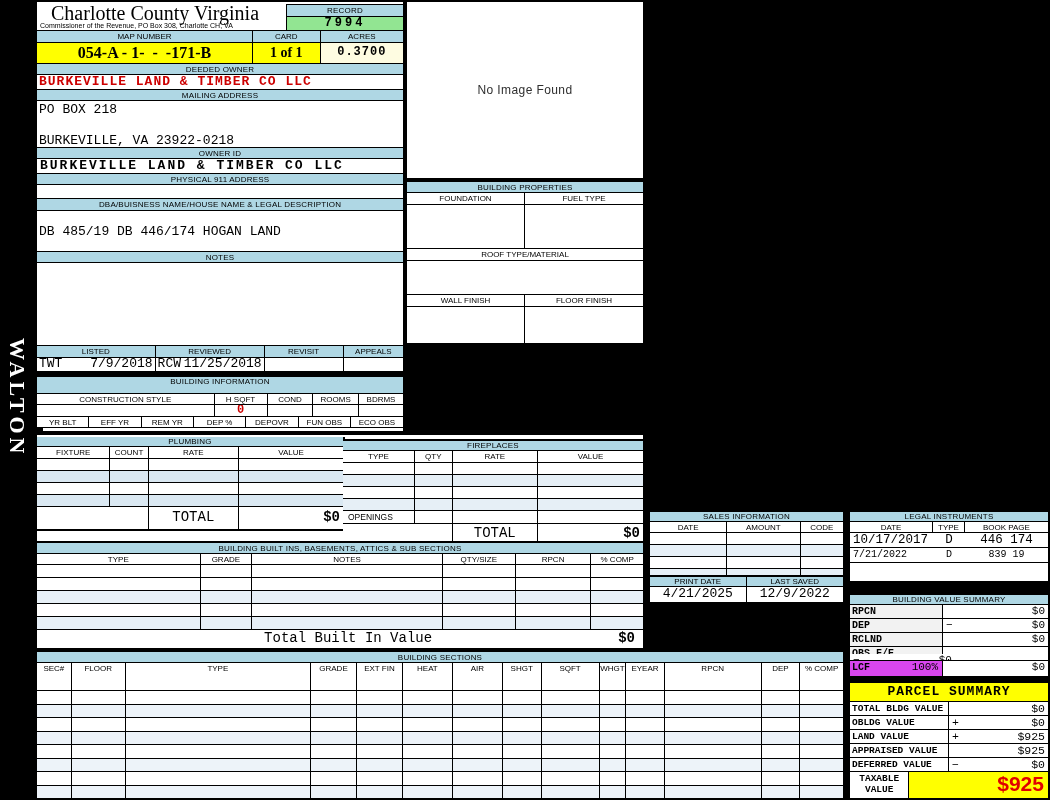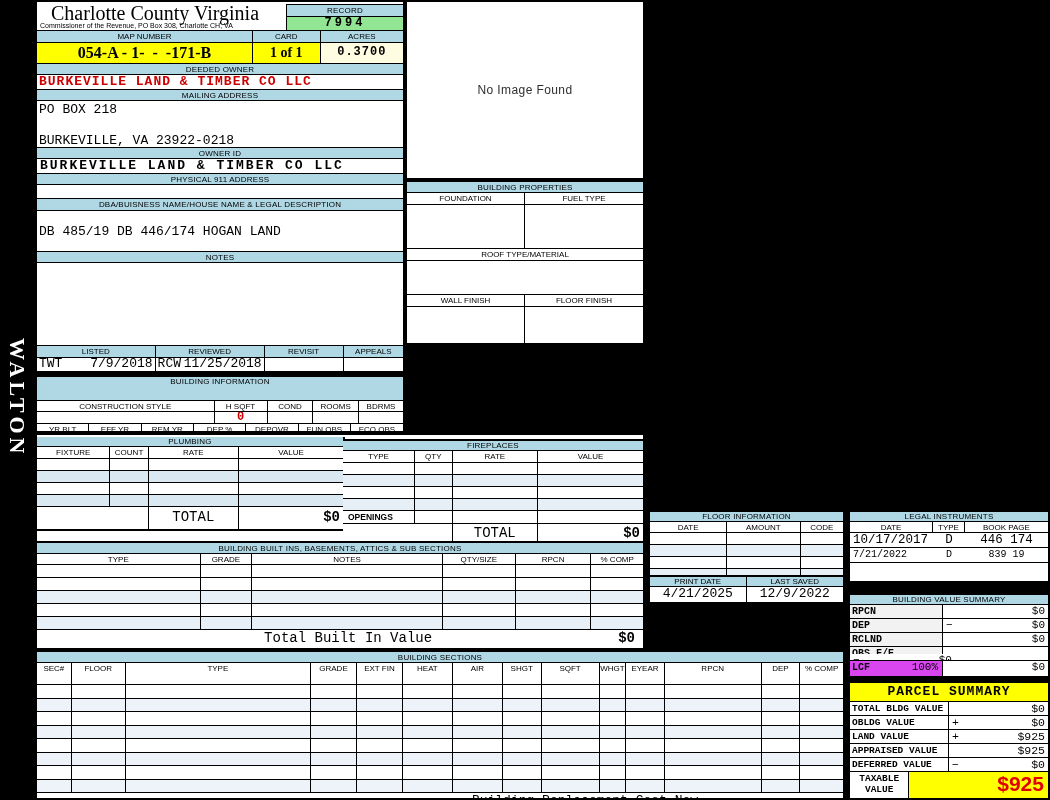--- a/index.html
+++ b/index.html
@@ -108,21 +108,21 @@
       <div class="tcell colhead" style="width:50%;line-height:12px;">WALL FINISH</div>
       <div class="tcell colhead" style="width:50%;line-height:12px;">FLOOR FINISH</div>
     </div>
     <div class="trow noline" style="height:36px;">
       <div class="tcell" style="width:50%;"></div>
       <div class="tcell" style="width:50%;"></div>
     </div>
   </div>
 
   <div class="panel" style="left:35px;top:375px;width:370px;height:58px;">
-    <div class="bluehead" style="height:24px;line-height:10px;">BUILDING INFORMATION</div>
+    <div class="bluehead" style="height:17px;line-height:10px;">BUILDING INFORMATION</div>
     <div class="trow" style="height:11px;">
       <div class="tcell colhead" style="width:48.5%;">CONSTRUCTION STYLE</div>
       <div class="tcell colhead" style="width:14.5%;">H SQFT</div>
       <div class="tcell colhead" style="width:12.5%;">COND</div>
       <div class="tcell colhead" style="width:12.5%;">ROOMS</div>
       <div class="tcell colhead" style="width:12%;">BDRMS</div>
     </div>
     <div class="trow" style="height:12px;">
       <div class="tcell" style="width:48.5%;"></div>
       <div class="tcell mono" style="width:14.5%;font-weight:bold;font-size:12px;color:var(--redOwner);text-align:center;line-height:11px;">0</div>
@@ -220,21 +220,21 @@
             <div class="tcell" style="width: 28.5%;"></div>
             <div class="tcell" style="width: 35%;"></div>
           </div>
           <div class="trow" style="height: 12px; background: rgb(230, 239, 246);">
             <div class="tcell" style="width: 24%;"></div>
             <div class="tcell" style="width: 12.5%;"></div>
             <div class="tcell" style="width: 28.5%;"></div>
             <div class="tcell" style="width: 35%;"></div>
           </div>
         </div>
-      <div class="trow" style="height:13px;font-weight:bold;">
+      <div class="trow" style="height:13px;">
         <div class="tcell" style="width:24%;font-size:8.5px;line-height:12px;padding-left:5px;">OPENINGS</div>
         <div class="tcell" style="width:12.5%;"></div>
         <div class="tcell" style="width:28.5%;"></div>
         <div class="tcell" style="width:35%;"></div>
       </div>
       <div class="trow noline" style="height:19px;">
         <div class="tcell" style="width:36.5%;"></div>
         <div class="tcell mono" style="width:28.5%;font-size:14px;line-height:18px;text-align:center;">TOTAL</div>
         <div class="tcell mono val-right" style="width:35%;font-weight:bold;font-size:14px;line-height:18px;">$0</div>
       </div>
@@ -294,21 +294,21 @@
       <div class="trow noline" style="height:18px;display:flex;">
         <div style="width:22%;"></div>
         <div class="mono" style="flex:1;font-size:14px;line-height:17px;text-align:center;">Total Built In Value</div>
         <div class="mono" style="width:18%;font-weight:bold;font-size:14px;line-height:17px;text-align:right;padding-right:8px;">$0</div>
       </div>
     </div>
   </div>
 
   <div class="panel" style="left:35px;top:650px;width:810px;height:150px;">
     <div class="bluehead">BUILDING SECTIONS</div>
-    <div class="trow" style="height:22px;" id="sections-head">
+    <div class="trow" style="height:28px;" id="sections-head">
         <div class="tcell colhead" style="width: 4.3%;">SEC#</div>
         <div class="tcell colhead" style="width: 6.7%;">FLOOR</div>
         <div class="tcell colhead" style="width: 23%;">TYPE</div>
         <div class="tcell colhead" style="width: 5.7%;">GRADE</div>
         <div class="tcell colhead" style="width: 5.7%;">EXT FIN</div>
         <div class="tcell colhead" style="width: 6.2%;">HEAT</div>
         <div class="tcell colhead" style="width: 6.2%;">AIR</div>
         <div class="tcell colhead" style="width: 4.8%;">SHGT</div>
         <div class="tcell colhead" style="width: 7.2%;">SQFT</div>
         <div class="tcell colhead" style="width: 3.3%;">WHGT</div>
@@ -444,21 +444,21 @@
           <div class="tcell" style="width: 4.8%;"></div>
           <div class="tcell" style="width: 12%;"></div>
           <div class="tcell" style="width: 4.8%;"></div>
           <div class="tcell" style="width: 5.3%;"></div>
         </div>
       </div>
     <div class="mono" style="height:28px;font-size:13px;line-height:16px;text-align:center;padding-left:290px;">Building Replacement Cost New</div>
   </div>
 
   <div class="panel" style="left:648px;top:510px;width:197px;height:73px;">
-    <div class="bluehead" style="height:10px;line-height:10px;">FLOOR INFORMATION</div>
+    <div class="bluehead" style="height:10px;line-height:10px;">SALES INFORMATION</div>
     <div class="trow" style="height:11px;" id="sales-head">
         <div class="tcell colhead" style="width: 40%;">DATE</div>
         <div class="tcell colhead" style="width: 38%;">AMOUNT</div>
         <div class="tcell colhead" style="width: 22%;">CODE</div>
       </div>
     <div id="sales-rows">
         <div class="trow" style="height: 12px;">
           <div class="tcell" style="width: 40%;"></div>
           <div class="tcell" style="width: 38%;"></div>
           <div class="tcell" style="width: 22%;"></div>

